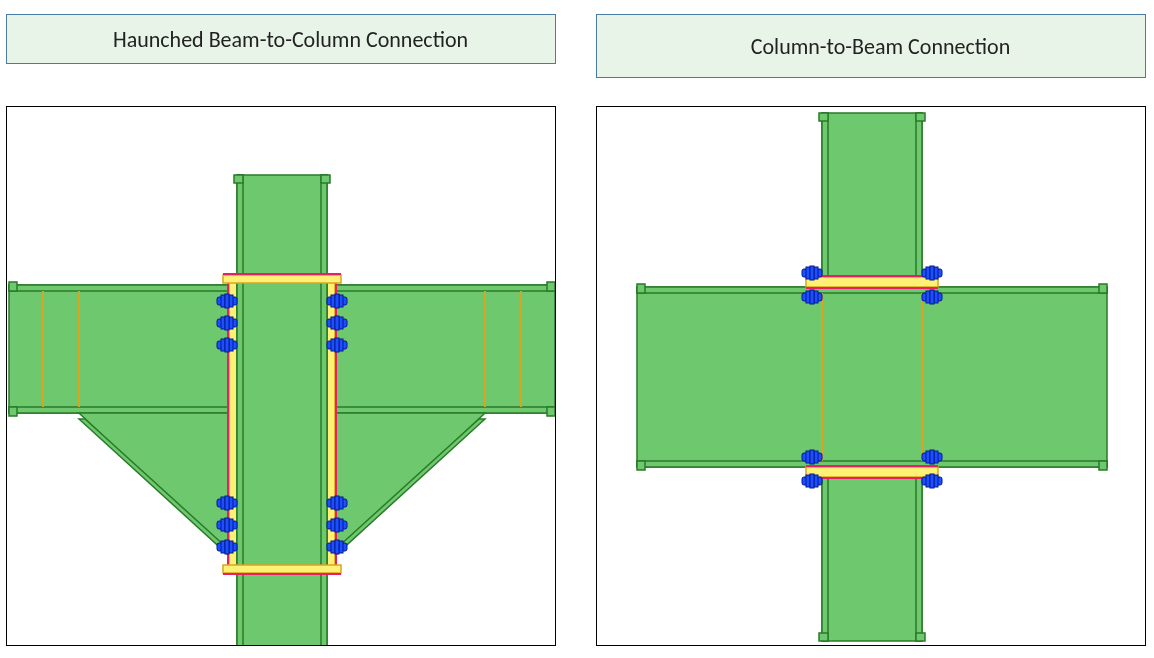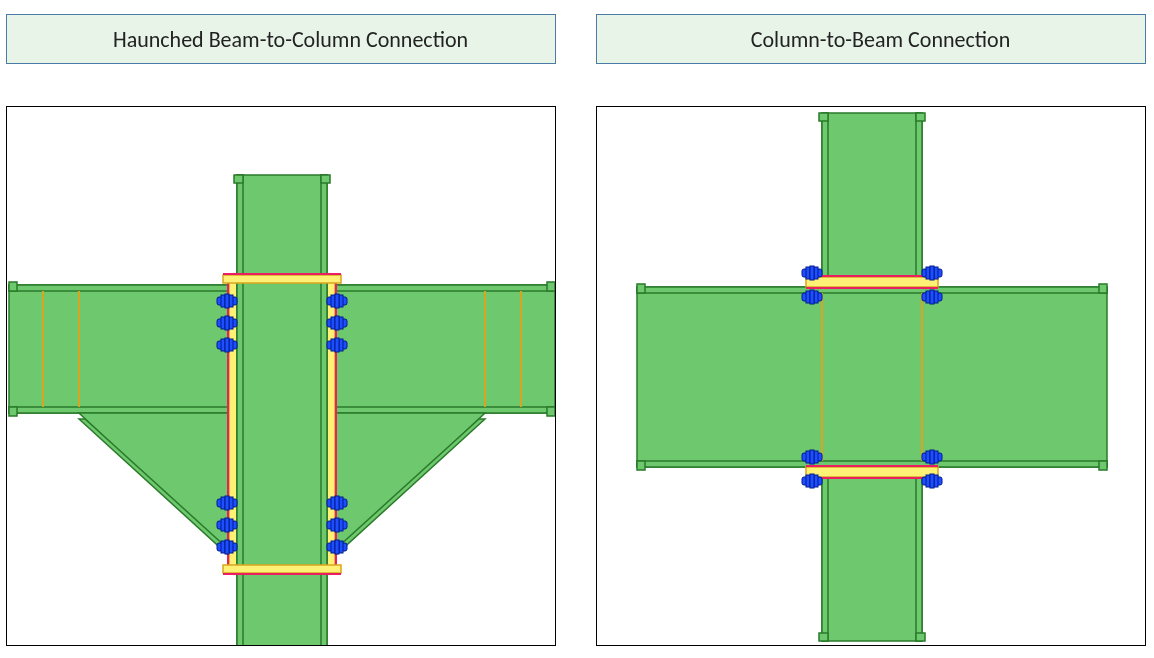--- a/index.html
+++ b/index.html
@@ -23,21 +23,21 @@
   svg{display:block;}
 </style>
 </head>
 <body>
 
 <div class="page">
 
   <div class="title-box" style="left:6px;top:14px;width:550px;height:50px;">
     <span>Haunched Beam-to-Column Connection</span>
   </div>
-  <div class="title-box" style="left:596px;top:14px;width:550px;height:50px;text-align:right;">
+  <div class="title-box" style="left:596px;top:14px;width:550px;height:64px;text-align:right;">
     <span>Column-to-Beam Connection</span>
   </div>
 
   <div class="figure-box" style="left:6px;top:106px;width:550px;height:540px;">
     <svg id="svg-left" viewBox="0 0 550 540" width="550" height="540">
         <rect x="2" y="178" width="228" height="128" fill="#6ec96e" stroke="#2a7a2a" stroke-width="1.5"></rect>
         <rect x="2" y="178" width="228" height="6" fill="#6ec96e" stroke="#2a7a2a" stroke-width="1.5"></rect>
         <rect x="2" y="300" width="228" height="6" fill="#6ec96e" stroke="#2a7a2a" stroke-width="1.5"></rect>
         <rect x="320" y="178" width="228" height="128" fill="#6ec96e" stroke="#2a7a2a" stroke-width="1.5"></rect>
         <rect x="320" y="178" width="228" height="6" fill="#6ec96e" stroke="#2a7a2a" stroke-width="1.5"></rect>

